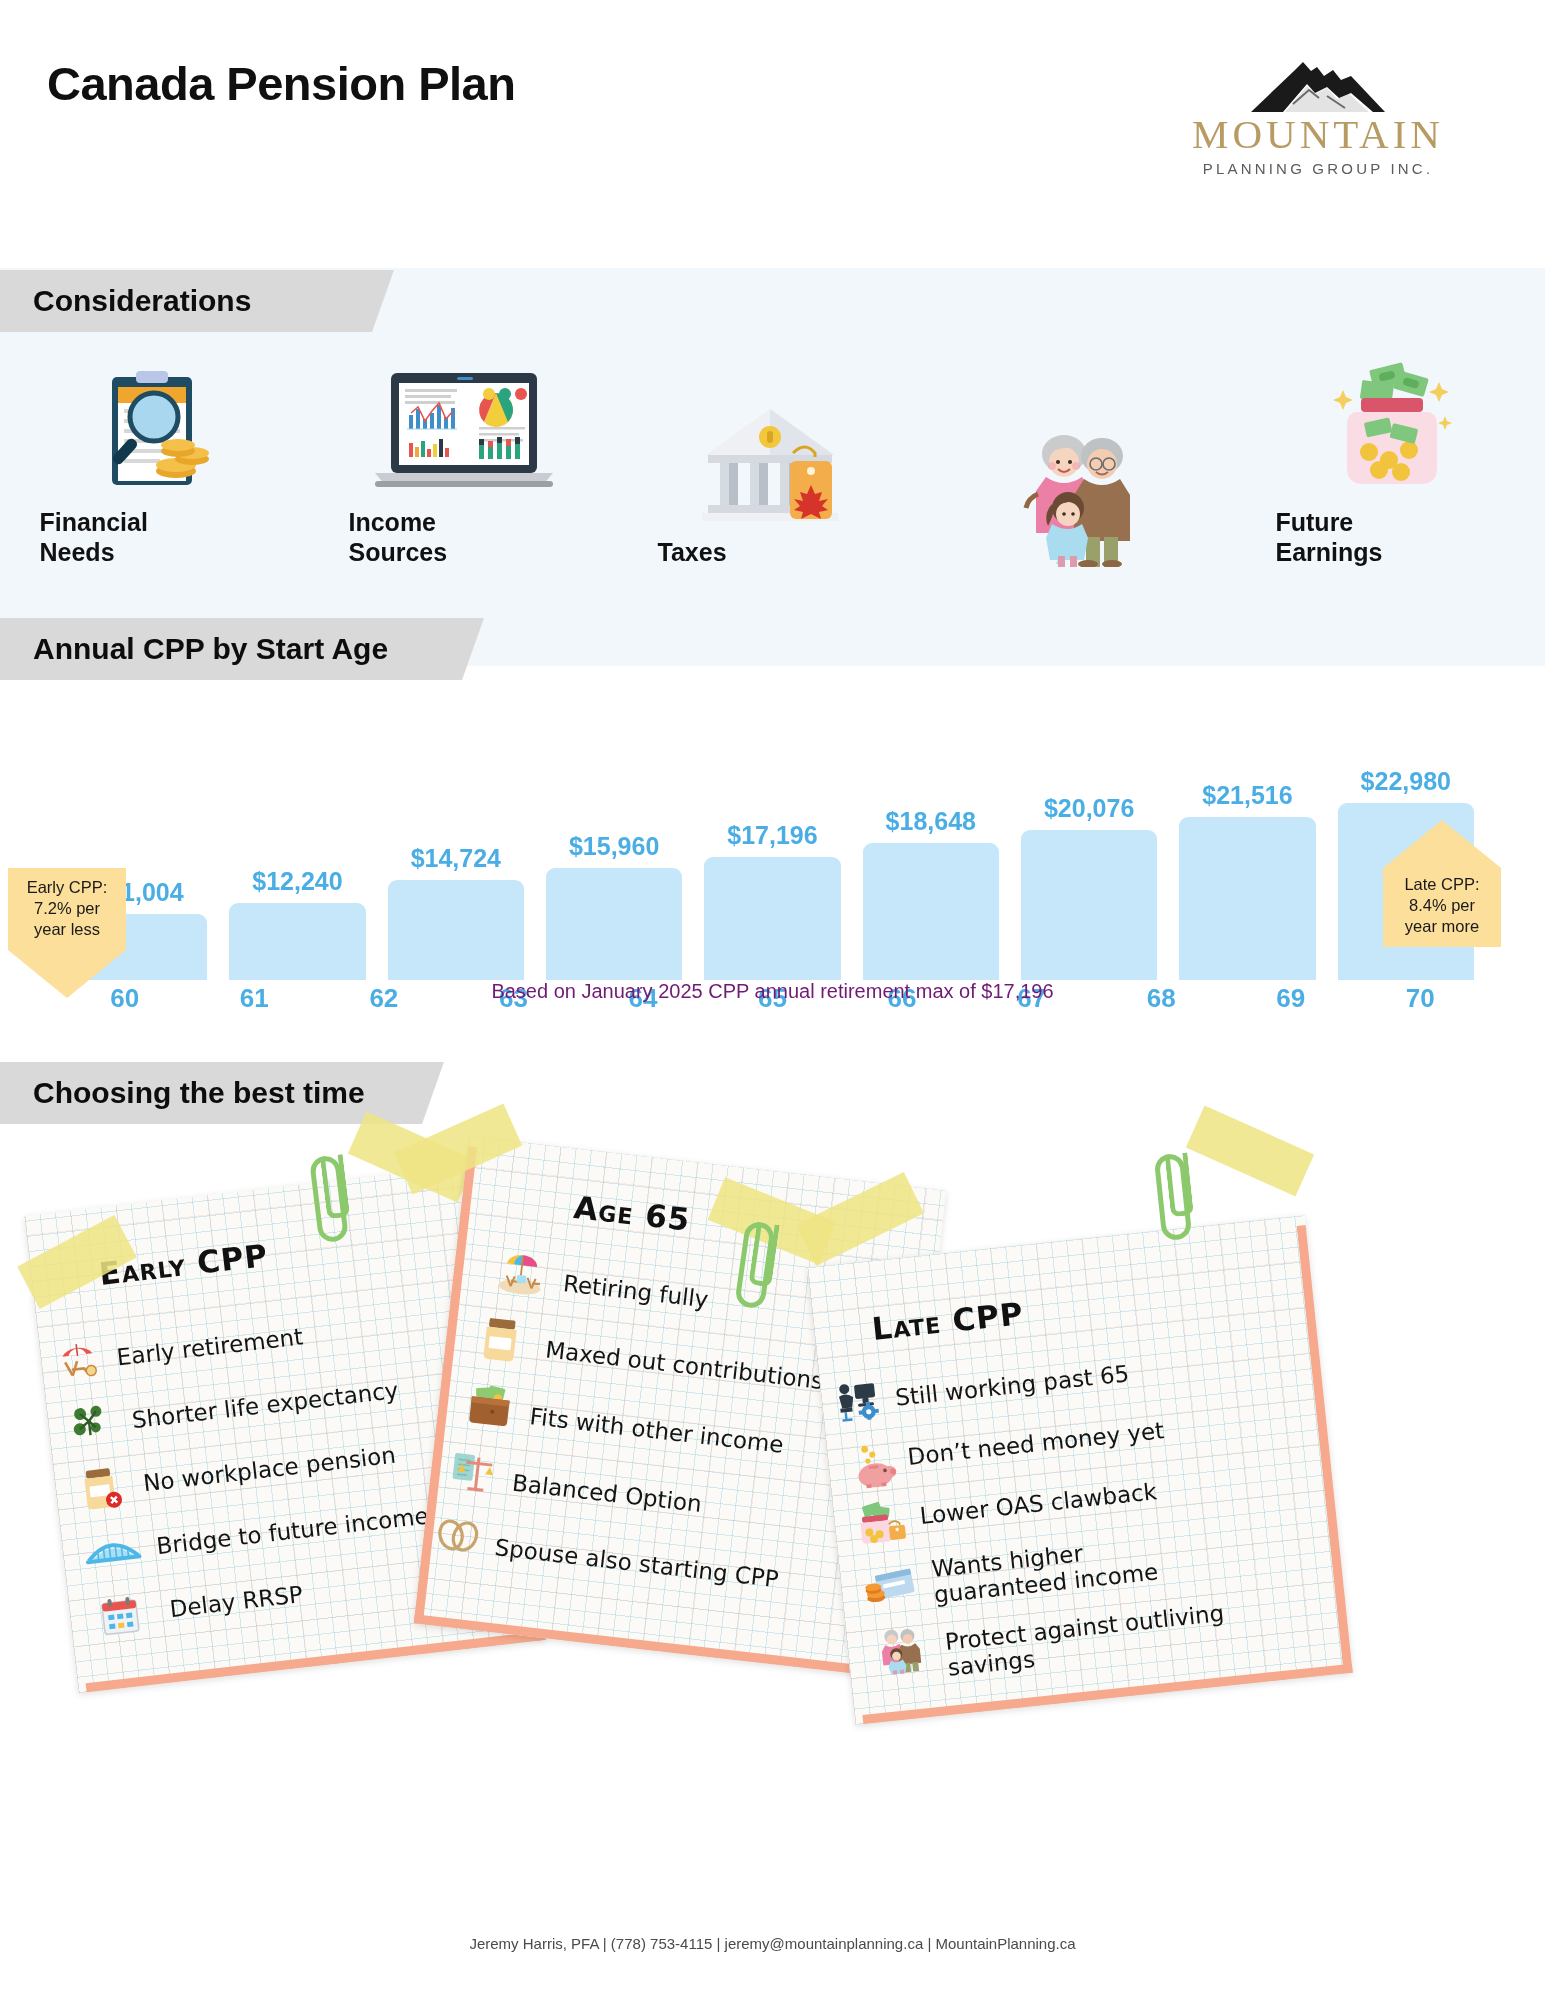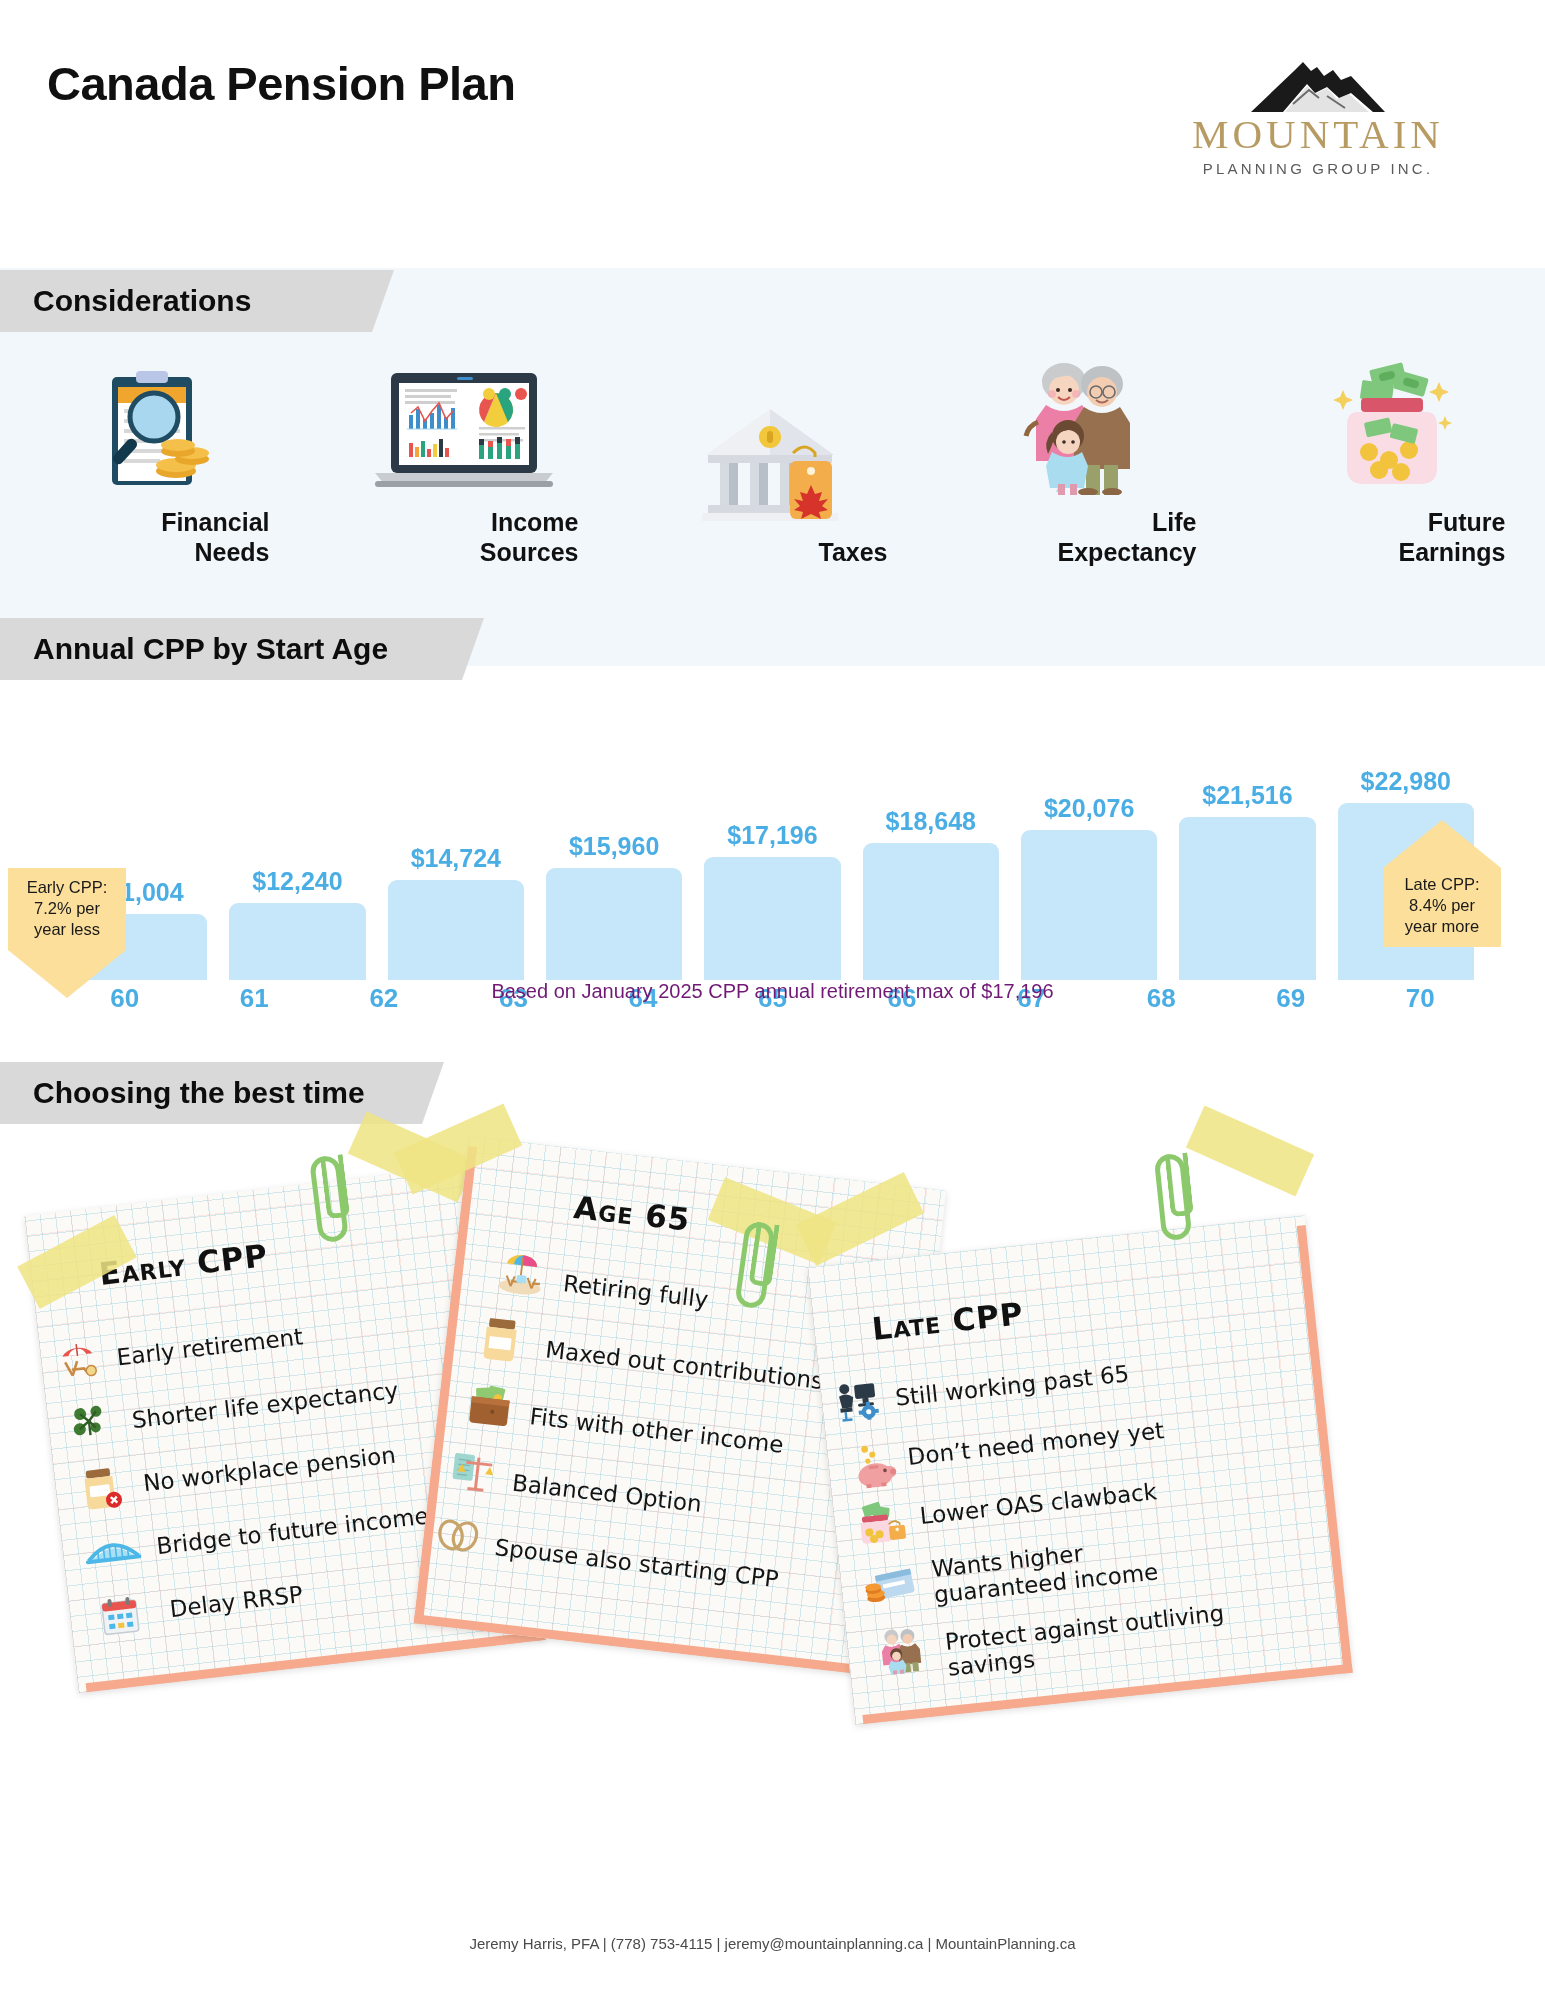--- a/index.html
+++ b/index.html
@@ -45,21 +45,21 @@
 
   
   .consider-bg {
     position: absolute; left: 0; top: 268px; width: 1545px; height: 398px;
     background: #f2f7fc;
   }
   .consider-row {
     position: absolute; left: 0; top: 355px; width: 1545px;
     display: flex; justify-content: space-around; align-items: flex-end;
   }
-  .consider-item { width: 230px; text-align: right; }
+  .consider-item { width: 230px; text-align: left; }
   .consider-art { height: 140px; display: flex; align-items: flex-end; justify-content: center; }
   .consider-label {
     margin-top: 12px; font-size: 25px; font-weight: bold; color: #111;
     line-height: 1.2;
   }
 
   
   .chart-area { position: absolute; left: 0; top: 700px; width: 1545px; height: 330px; }
   .bars { position: absolute; left: 60px; top: 0; width: 1425px; height: 280px;
           display: flex; align-items: flex-end; gap: 0; }
@@ -343,24 +343,20 @@
         <path d="M42 74 a16 14 0 0 1 28 0 q-8 -6 -14 -4 q-9 2 -14 4 Z" fill="#6b4a34"></path>
         <path d="M40 72 q-9 10 -4 22 q5 -10 6 -16 Z" fill="#6b4a34"></path>
         <circle cx="52" cy="82" r="1.8" fill="#3a2b23"></circle>
           <circle cx="61" cy="82" r="1.8" fill="#3a2b23"></circle>
         <path d="M40 92 q16 10 30 0 l6 14 -4 22 H38 l-4 -22 Z" fill="#aadcf0"></path>
         <path d="M48 122 l-4 10 h8 Z" fill="#aadcf0"></path>
         <rect x="46" y="124" width="7" height="12" fill="#e09aae"></rect>
           <rect x="58" y="124" width="7" height="12" fill="#e09aae"></rect>
       </svg>
     </div>
-    <div class="consider-label">
-      <div>Life</div>
-      <div>Expectancy</div>
-    </div>
   </div>
 
   <div class="consider-item">
     <div class="consider-art">
       <svg width="140" height="135" viewBox="0 0 140 135">
         <g fill="#7fc77d">
           <rect x="50" y="6" width="34" height="20" rx="2" transform="rotate(-14 67 16)"></rect>
           <rect x="74" y="14" width="32" height="19" rx="2" transform="rotate(16 90 23)"></rect>
           <rect x="40" y="22" width="32" height="19" rx="2" transform="rotate(8 56 31)"></rect>
         </g>

